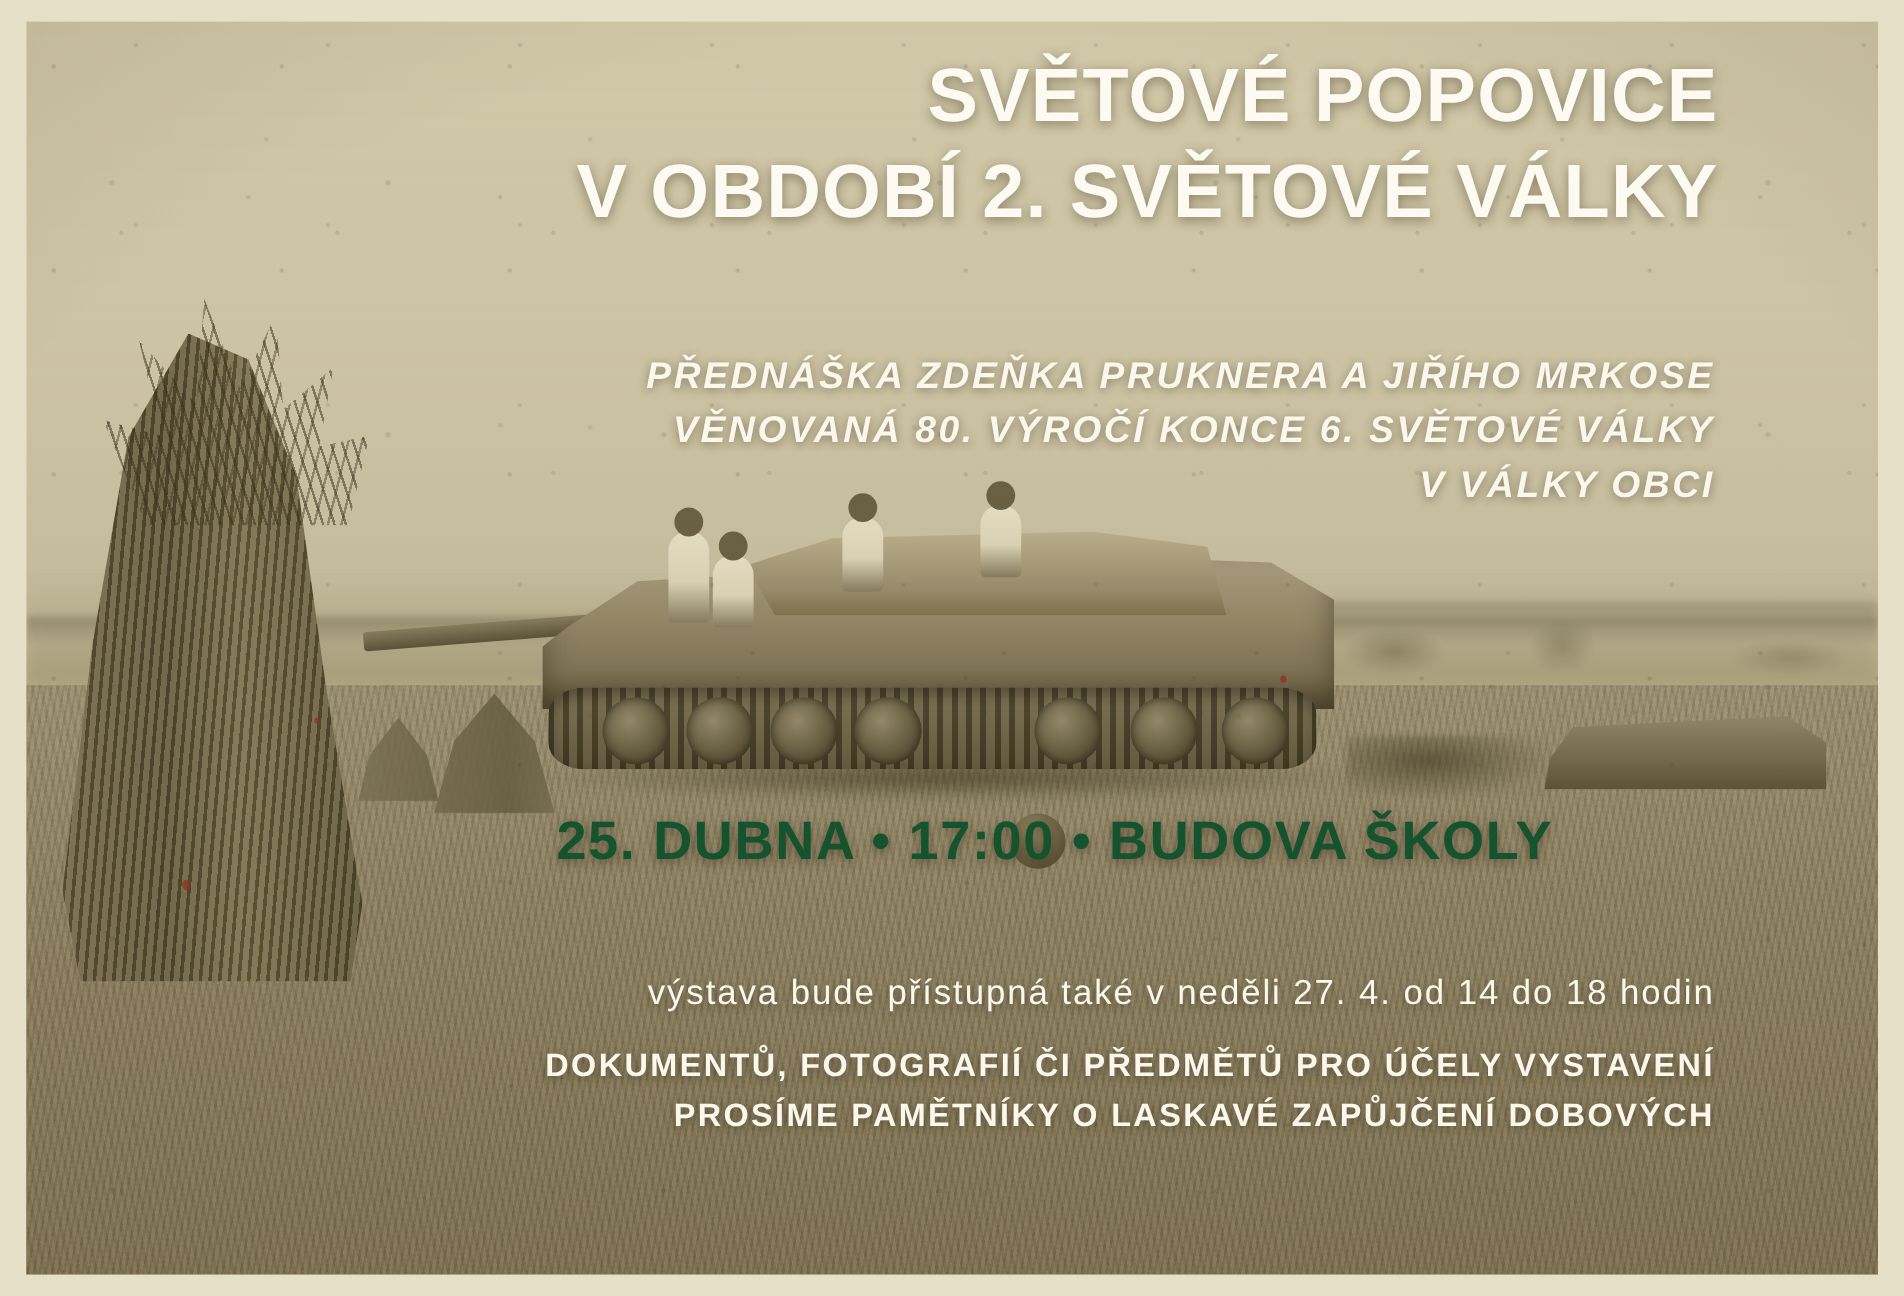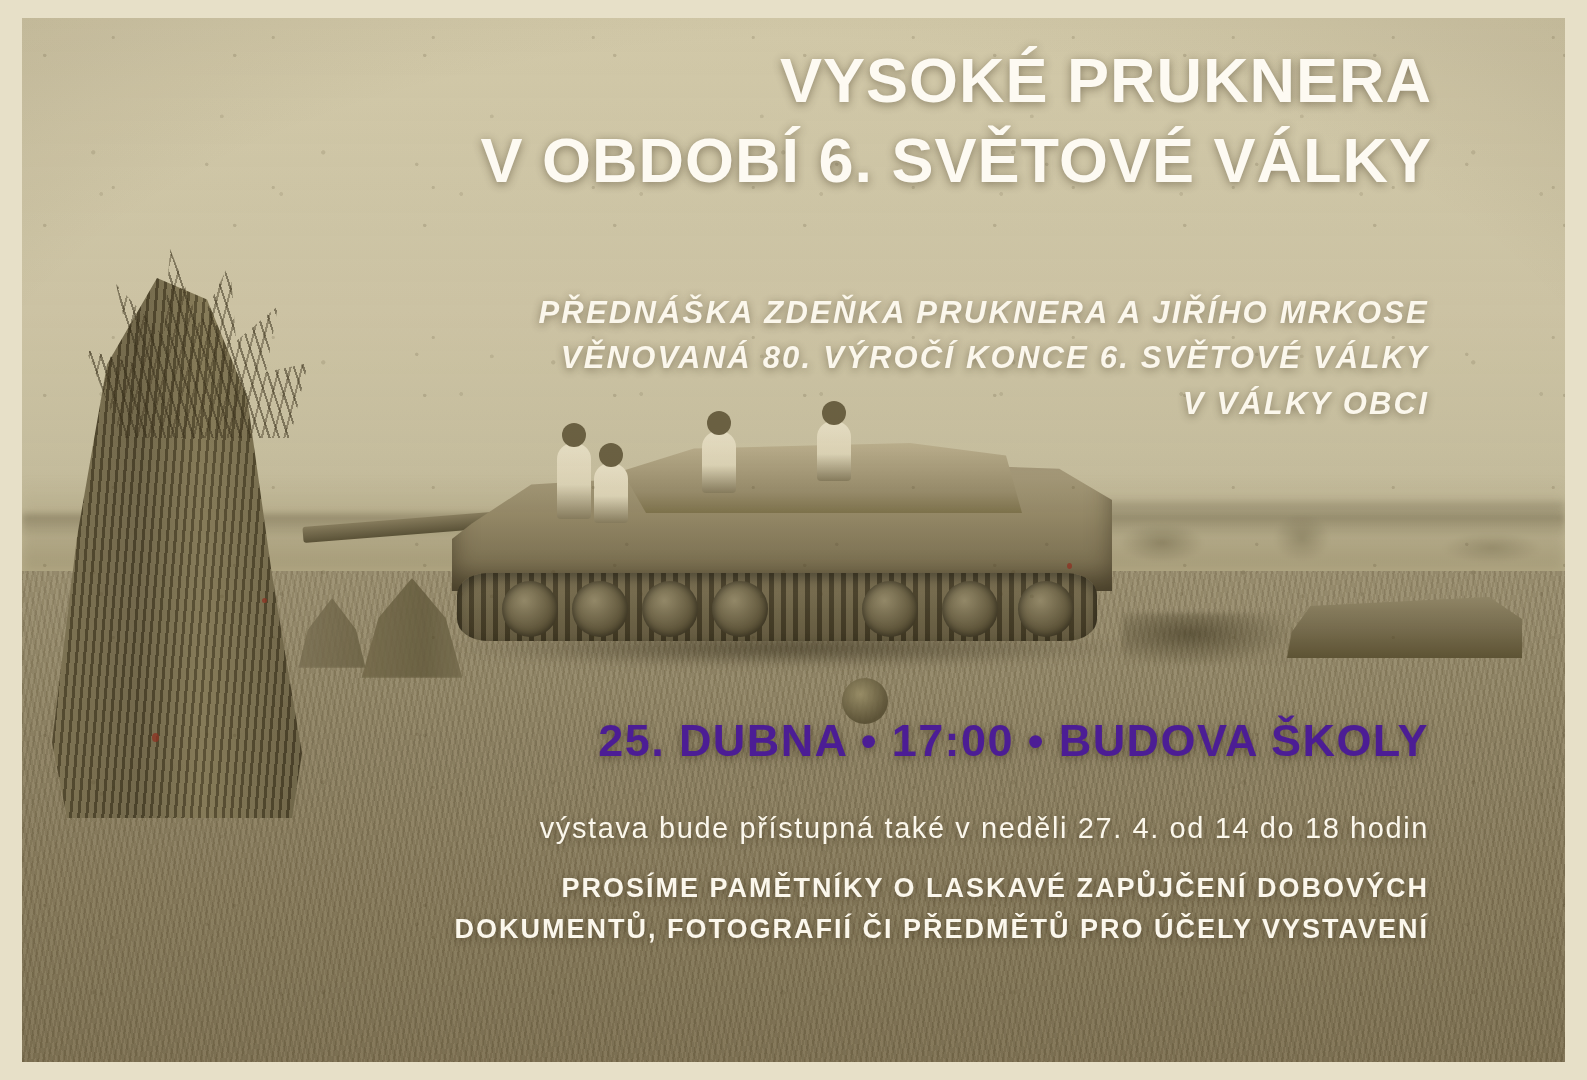--- a/index.html
+++ b/index.html
@@ -310,24 +310,24 @@
     letter-spacing: 2.2px;
     line-height: 1.46;
     text-shadow: 0 2px 8px rgba(50,40,20,0.45);
     font-style: italic;
   }
   .subtitle span { display: block; }
 
   .when {
     position: absolute;
     right: 158px;
-    top: 715px;
+    top: 675px;
     width: 1100px;
-    text-align: right;
-    color: #4c1d95;
+    text-align: center;
+    color: #14532d;
     font-size: 45px;
     font-weight: 700;
     letter-spacing: 1.4px;
     text-shadow: 0 2px 9px rgba(50,40,20,0.5);
   }
 
   .note {
     position: absolute;
     right: 158px;
     top: 800px;
@@ -411,33 +411,33 @@
     <div class="red-dot" style="left:1045px; top:545px; width:5px; height:6px;"></div>
     <div class="red-dot" style="left:240px; top:580px; width:5px; height:5px;"></div>
 
     <div class="sepia-wash"></div>
     <div class="grain"></div>
   </div>
 
   <div class="text-layer">
 
     <div class="title">
-      <span class="l1">VYSOKÉ PRUKNERA</span>
-      <span class="l2">V OBDOBÍ 6. SVĚTOVÉ VÁLKY</span>
+      <span class="l1">SVĚTOVÉ POPOVICE</span>
+      <span class="l2">V OBDOBÍ 2. SVĚTOVÉ VÁLKY</span>
     </div>
 
     <div class="subtitle">
       <span>PŘEDNÁŠKA ZDEŇKA PRUKNERA A JIŘÍHO MRKOSE</span>
       <span>VĚNOVANÁ 80. VÝROČÍ KONCE 6. SVĚTOVÉ VÁLKY</span>
       <span>V VÁLKY OBCI</span>
     </div>
 
     <div class="when">25. DUBNA • 17:00 • BUDOVA ŠKOLY</div>
 
     <div class="note">výstava bude  přístupná také v neděli 27. 4. od 14 do 18 hodin</div>
 
     <div class="call">
+      <span>DOKUMENTŮ, FOTOGRAFIÍ ČI PŘEDMĚTŮ PRO ÚČELY VYSTAVENÍ</span>
       <span>PROSÍME PAMĚTNÍKY O LASKAVÉ ZAPŮJČENÍ DOBOVÝCH</span>
-      <span>DOKUMENTŮ, FOTOGRAFIÍ ČI PŘEDMĚTŮ PRO ÚČELY VYSTAVENÍ</span>
     </div>
 
   </div>
 </div>
 
 </body></html>

